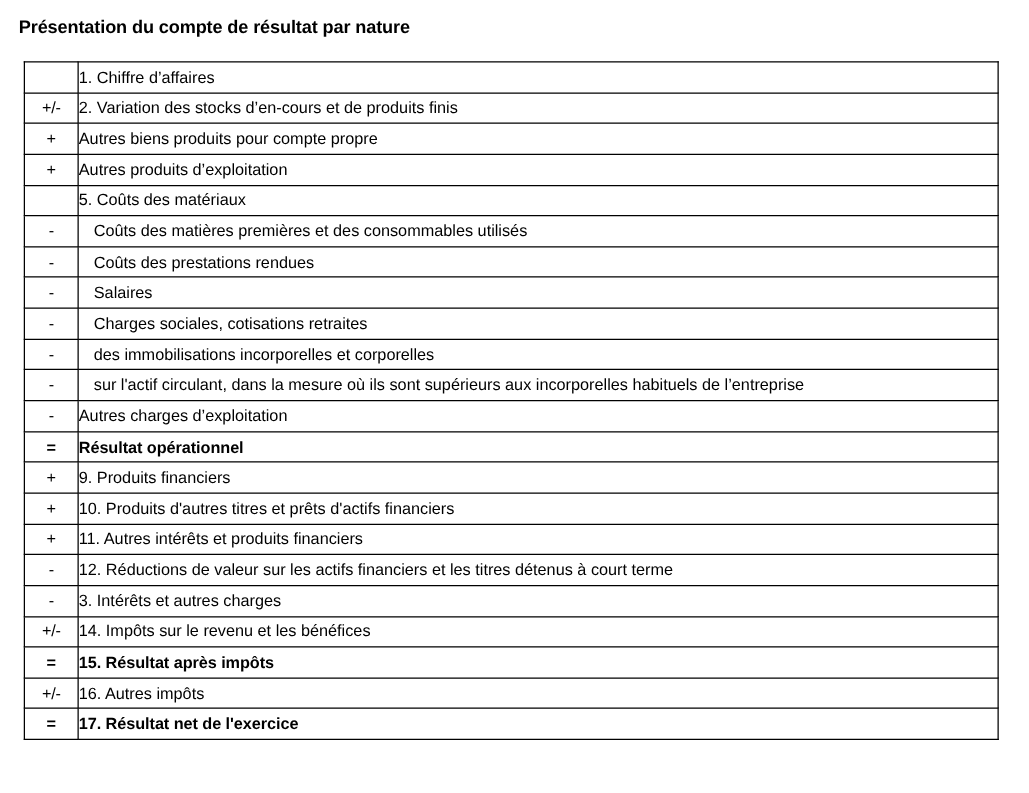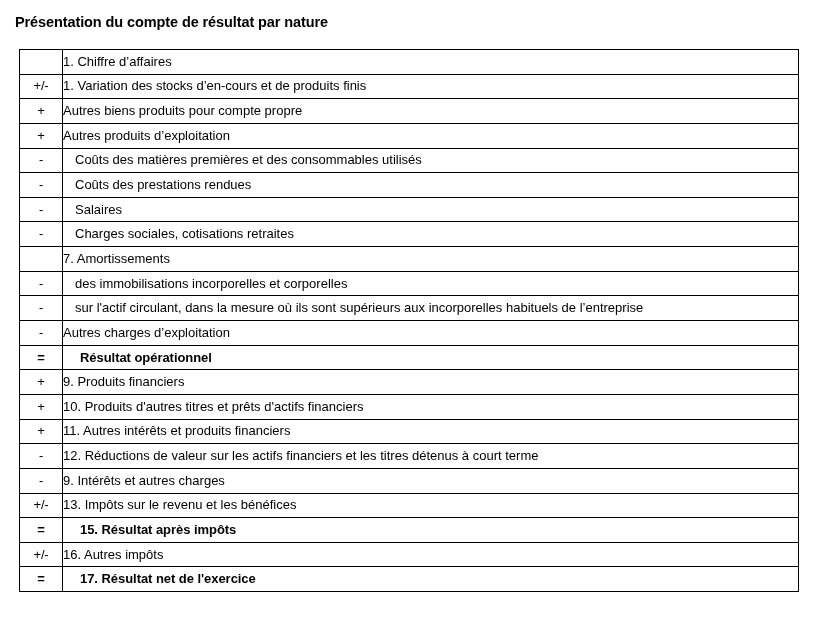--- a/index.html
+++ b/index.html
@@ -75,21 +75,20 @@
   }
   tr.indent td.label .txt {
     padding-left: 12px;
   }
   tr.total td.label .txt,
   tr.total td.sign {
     font-weight: bold;
   }
   tr.total td.label .txt {
     letter-spacing: -0.05px;
-    margin-left: 17px;
   }
 </style>
 </head>
 <body>
 
 <div class="page">
 
   <div class="doc-title">Présentation du compte de résultat par nature</div>
 
   <div class="table-wrap">
@@ -98,49 +97,49 @@
         <col class="sign-col">
         <col class="label-col">
       </colgroup>
       <tbody>
           <tr>
             <td class="sign"></td>
             <td class="label"><span class="txt">1. Chiffre d’affaires</span></td>
           </tr>
           <tr>
             <td class="sign">+/-</td>
-            <td class="label"><span class="txt">1. Variation des stocks d’en-cours et de produits finis</span></td>
+            <td class="label"><span class="txt">2. Variation des stocks d’en-cours et de produits finis</span></td>
           </tr>
           <tr>
             <td class="sign">+</td>
             <td class="label"><span class="txt">Autres biens produits pour compte propre</span></td>
           </tr>
           <tr>
             <td class="sign">+</td>
             <td class="label"><span class="txt">Autres produits d’exploitation</span></td>
+          </tr>
+          <tr>
+            <td class="sign"></td>
+            <td class="label"><span class="txt">5. Coûts des matériaux</span></td>
           </tr>
           <tr class="indent">
             <td class="sign">-</td>
             <td class="label"><span class="txt">Coûts des matières premières et des consommables utilisés</span></td>
           </tr>
           <tr class="indent">
             <td class="sign">-</td>
             <td class="label"><span class="txt">Coûts des prestations rendues</span></td>
           </tr>
           <tr class="indent">
             <td class="sign">-</td>
             <td class="label"><span class="txt">Salaires</span></td>
           </tr>
           <tr class="indent">
             <td class="sign">-</td>
             <td class="label"><span class="txt">Charges sociales, cotisations retraites</span></td>
-          </tr>
-          <tr>
-            <td class="sign"></td>
-            <td class="label"><span class="txt">7. Amortissements</span></td>
           </tr>
           <tr class="indent">
             <td class="sign">-</td>
             <td class="label"><span class="txt">des immobilisations incorporelles et corporelles</span></td>
           </tr>
           <tr class="indent">
             <td class="sign">-</td>
             <td class="label"><span class="txt">sur l'actif circulant, dans la mesure où ils sont supérieurs aux incorporelles habituels de l’entreprise</span></td>
           </tr>
           <tr>
@@ -162,25 +161,25 @@
           <tr>
             <td class="sign">+</td>
             <td class="label"><span class="txt">11. Autres intérêts et produits financiers</span></td>
           </tr>
           <tr>
             <td class="sign">-</td>
             <td class="label"><span class="txt">12. Réductions de valeur sur les actifs financiers et les titres détenus à court terme</span></td>
           </tr>
           <tr>
             <td class="sign">-</td>
-            <td class="label"><span class="txt">9. Intérêts et autres charges</span></td>
+            <td class="label"><span class="txt">3. Intérêts et autres charges</span></td>
           </tr>
           <tr>
             <td class="sign">+/-</td>
-            <td class="label"><span class="txt">13. Impôts sur le revenu et les bénéfices</span></td>
+            <td class="label"><span class="txt">14. Impôts sur le revenu et les bénéfices</span></td>
           </tr>
           <tr class="total">
             <td class="sign">=</td>
             <td class="label"><span class="txt">15. Résultat après impôts</span></td>
           </tr>
           <tr>
             <td class="sign">+/-</td>
             <td class="label"><span class="txt">16. Autres impôts</span></td>
           </tr>
           <tr class="total">

